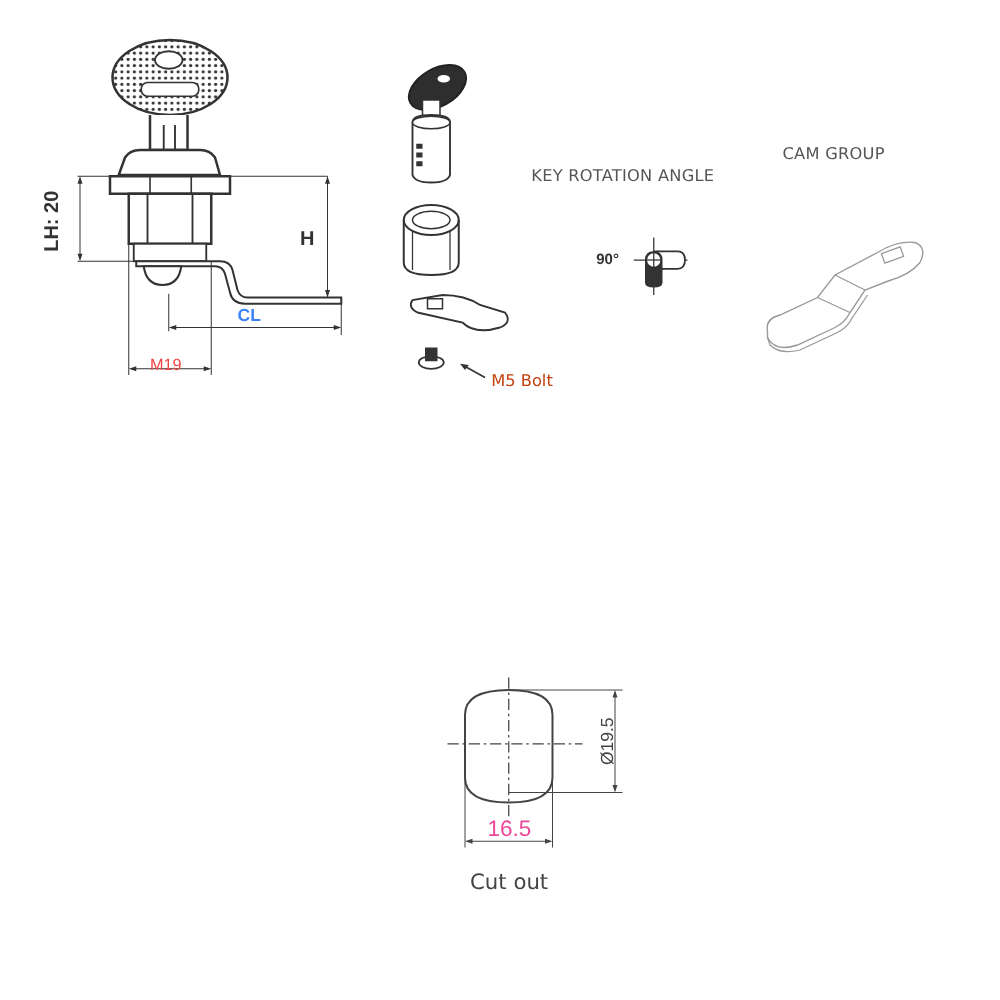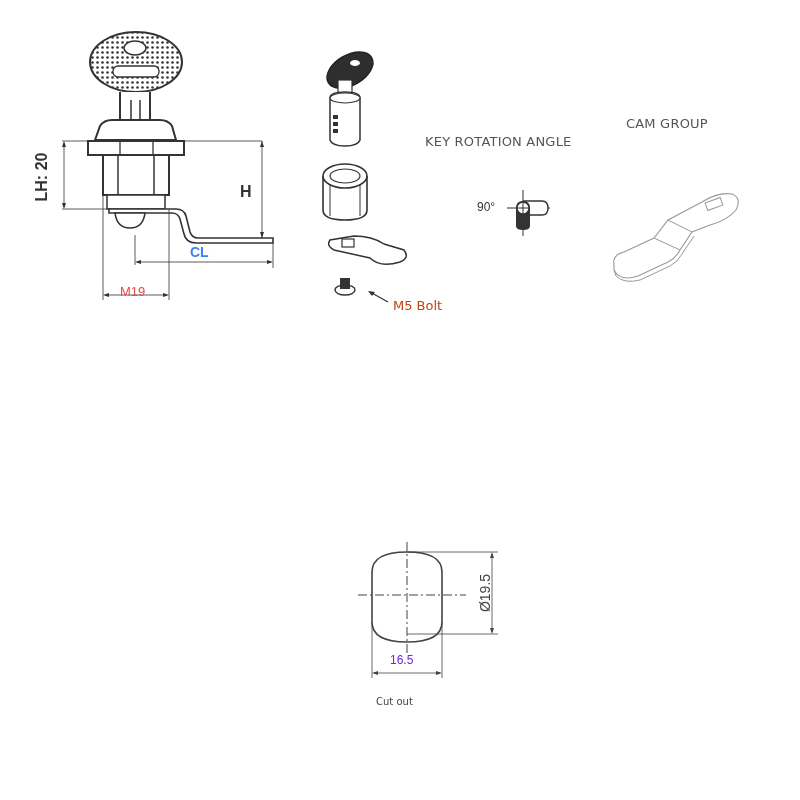--- a/index.html
+++ b/index.html
@@ -94,21 +94,21 @@
     <ellipse cx="45" cy="250" rx="10" ry="5" fill="#fff" stroke="#333" stroke-width="1.4"></ellipse>
     <rect x="40" y="238" width="10" height="11" fill="#333"></rect>
 
     <line x1="88" y1="262" x2="70" y2="252" stroke="#333" stroke-width="1.3"></line>
     <path d="M68 251 l7 1 l-3 4 z" fill="#333"></path>
   </svg>
   <div class="abs" style="left:93px;top:258px;font-size:13px;color:#c2410c;">M5 Bolt</div>
 </div>
 
 <div class="abs lbl" style="left:425px;top:134px;">KEY ROTATION ANGLE</div>
-<div class="abs dimtxt" style="left:477px;top:200px;font-size:12px;font-weight:normal;color:#333;">90°</div>
+<div class="abs dimtxt" style="left:477px;top:200px;font-size:12px;font-weight:bold;color:#333;">90°</div>
 <svg width="60" height="50" viewBox="0 0 60 50" style="left:500px;top:188px;">
   <line x1="23" y1="2" x2="23" y2="48" stroke="#333" stroke-width="1"></line>
   <line x1="7" y1="20" x2="50" y2="20" stroke="#333" stroke-width="1"></line>
   <path d="M23 13 L42 13 Q48 13 48 20 Q48 27 42 27 L23 27" fill="#fff" stroke="#333" stroke-width="1.4"></path>
   <path d="M16 20 Q16 13 23 13 Q30 13 30 20 L30 38 Q30 42 23 42 Q16 42 16 38 Z" fill="#333"></path>
   <circle cx="23" cy="20" r="6" fill="#fff" stroke="#333" stroke-width="1.3"></circle>
   <line x1="23" y1="14" x2="23" y2="26" stroke="#333" stroke-width="1"></line>
   <line x1="17" y1="20" x2="29" y2="20" stroke="#333" stroke-width="1"></line>
 </svg>
 
@@ -133,15 +133,15 @@
     <line x1="77" y1="104" x2="168" y2="104" stroke="#444" stroke-width="0.8"></line>
     <line x1="162" y1="24" x2="162" y2="102" stroke="#444" stroke-width="0.8"></line>
     <path d="M162 22 l-2 6 l4 0 z M162 104 l-2 -6 l4 0 z" fill="#444"></path>
 
     <line x1="42" y1="92" x2="42" y2="148" stroke="#444" stroke-width="0.8"></line>
     <line x1="112" y1="92" x2="112" y2="148" stroke="#444" stroke-width="0.8"></line>
     <line x1="44" y1="143" x2="110" y2="143" stroke="#444" stroke-width="0.8"></line>
     <path d="M42 143 l6 -2 l0 4 z M112 143 l-6 -2 l0 4 z" fill="#444"></path>
   </svg>
   <div class="abs dimtxt" style="left:130px;top:55px;transform:rotate(-90deg);transform-origin:center;font-size:14px;color:#444;width:50px;text-align:center;">Ø19.5</div>
-  <div class="abs dimtxt" style="left:60px;top:123px;font-size:12px;color:#6d28d9;">16.5</div>
-  <div class="abs" style="left:46px;top:166px;font-size:10px;color:#444;">Cut out</div>
+  <div class="abs dimtxt" style="left:60px;top:123px;font-size:18px;color:#ec4899;">16.5</div>
+  <div class="abs" style="left:46px;top:166px;font-size:17px;color:#444;">Cut out</div>
 </div>
 
 </body></html>

